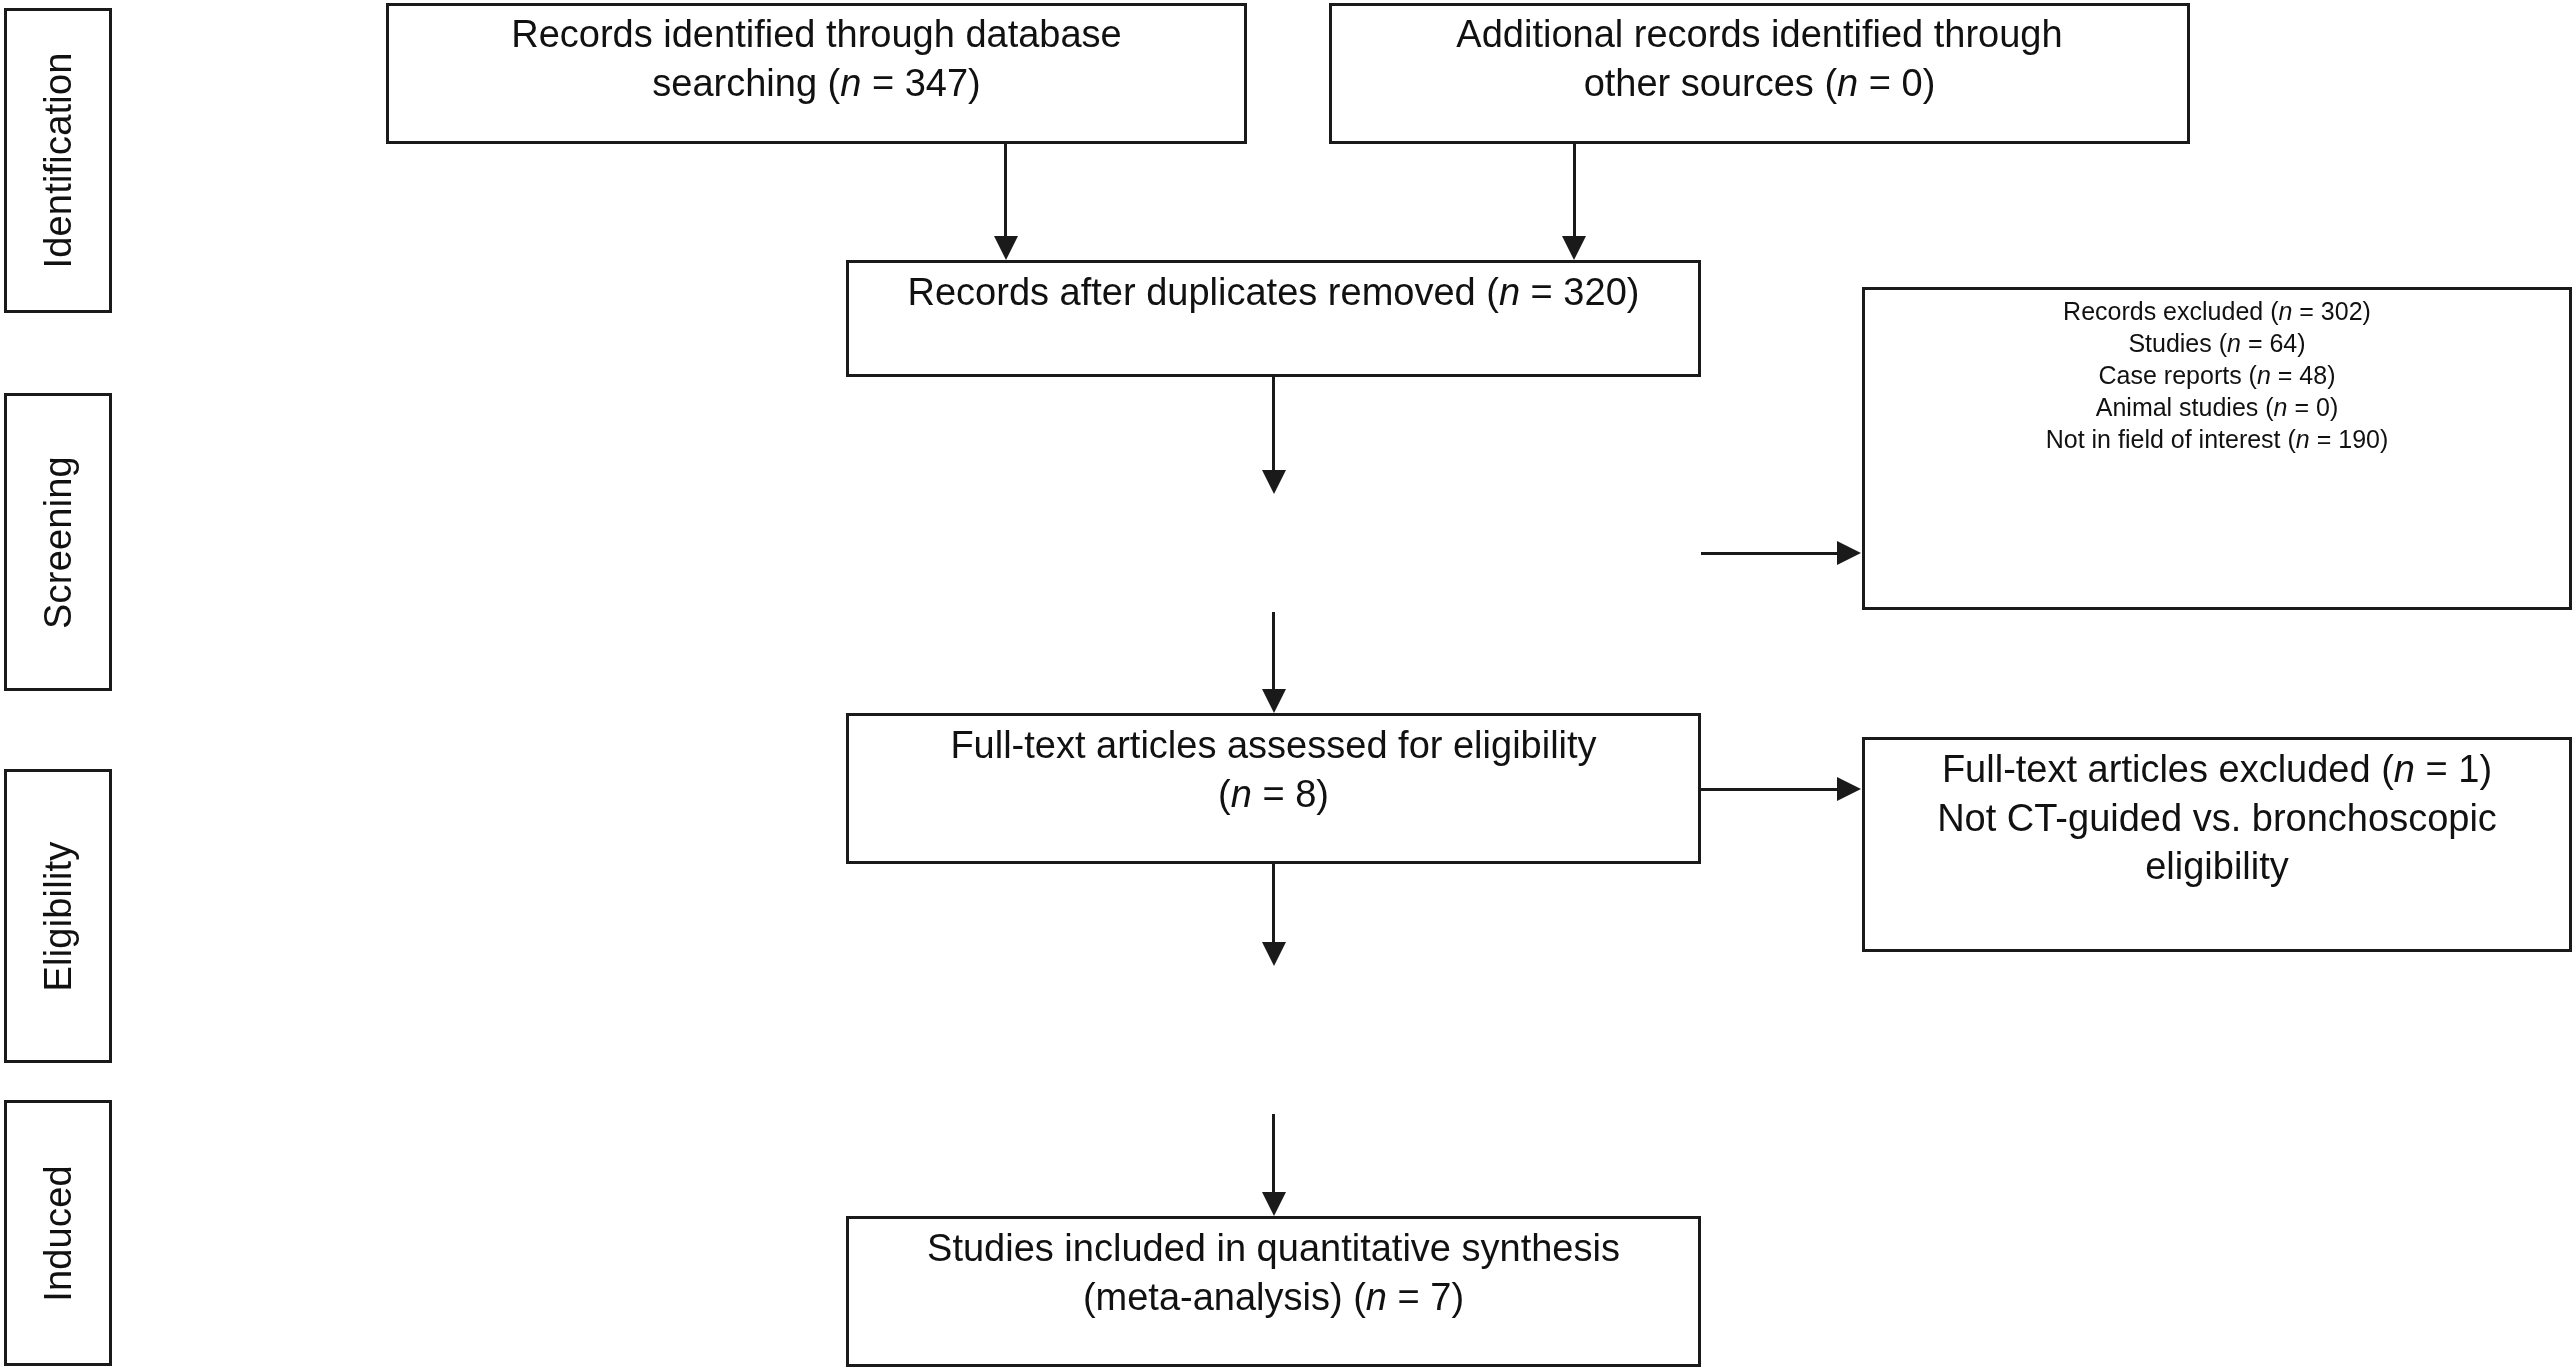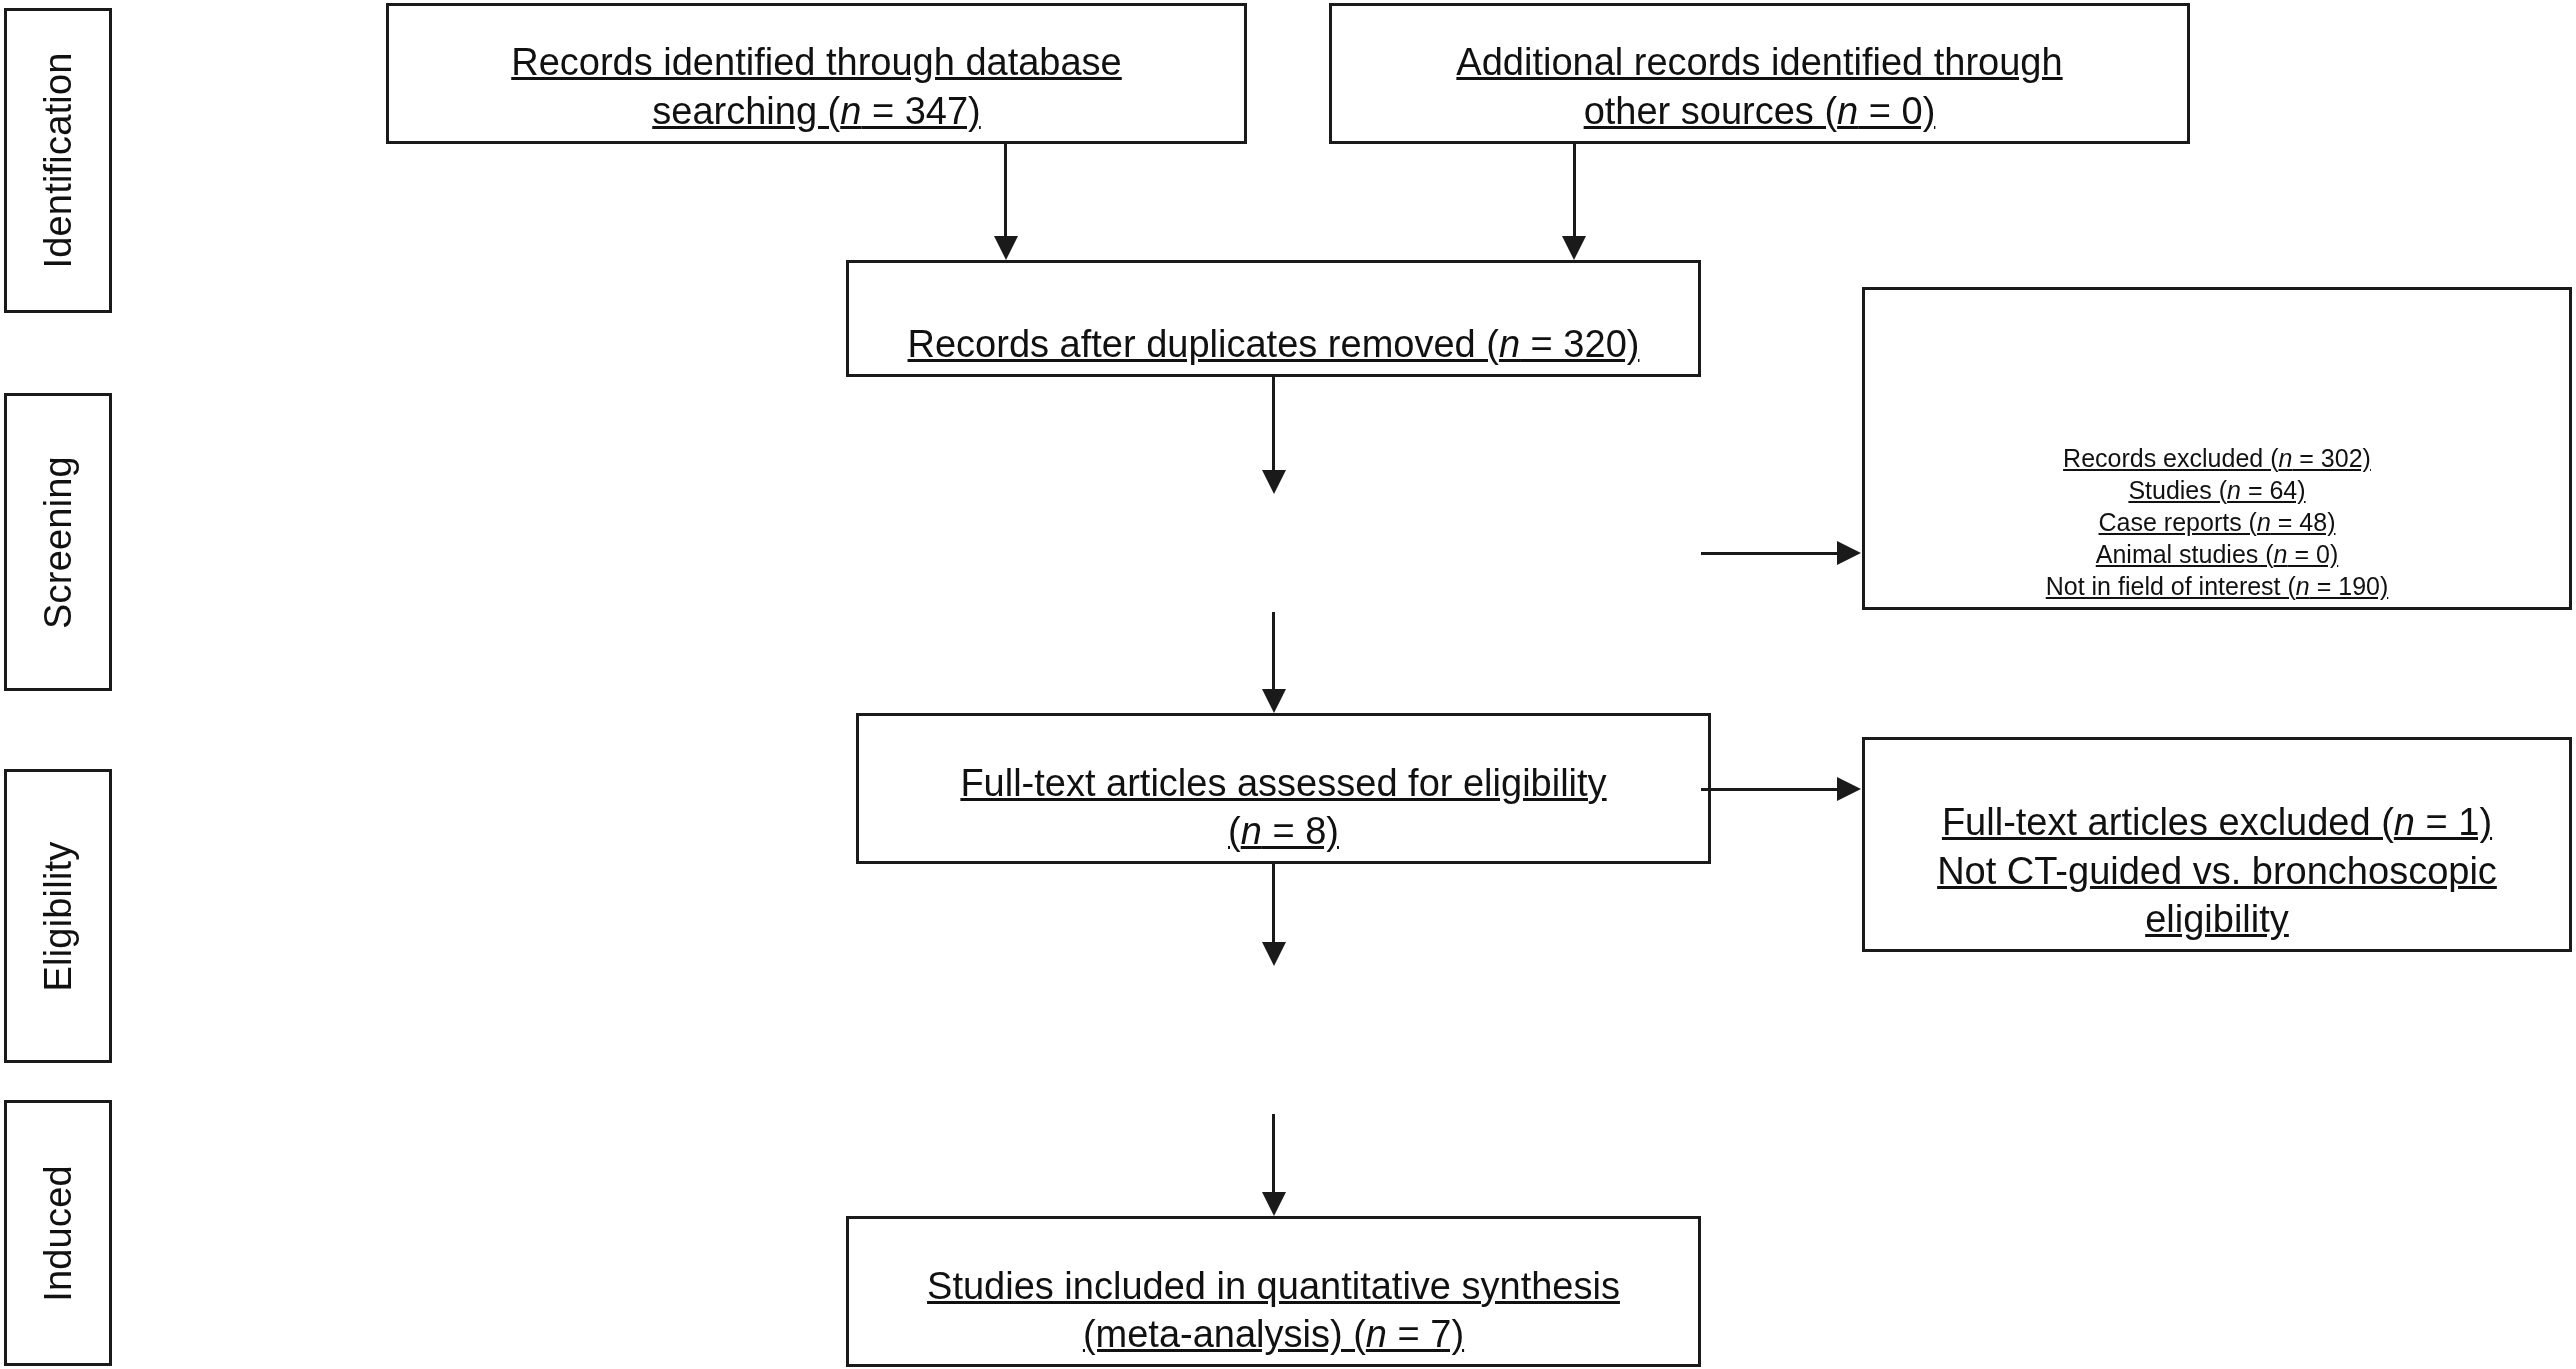--- a/index.html
+++ b/index.html
@@ -18,28 +18,27 @@
     overflow: hidden;
   }
 
   
   .node {
     position: absolute;
     box-sizing: border-box;
     border: 3.3px solid #1a1a1a;
     background: #ffffff;
     display: flex;
-    align-items: flex-end;
+    align-items: flex-start;
     justify-content: center;
     text-align: center;
     color: #111111;
     font-size: 38px;
     line-height: 1.28;
     padding: 4.9px 13px;
-    text-decoration: underline;
   }
   .node .txt { display: block; width: 100%; }
   .node em, .node i { font-style: italic; }
 
   
   .stage {
     position: absolute;
     box-sizing: border-box;
     border: 3.3px solid #1a1a1a;
     background: #ffffff;
@@ -143,21 +142,21 @@
       <span>Studies (</span><em>n</em><span> = 64)</span><br>
       <span>Case reports (</span><em>n</em><span> = 48)</span><br>
       <span>Animal studies (</span><em>n</em><span> = 0)</span><br>
       <span>Not in field of interest (</span><em>n</em><span> = 190)</span>
     </span>
   </div>
 
   <div class="vline" style="left:1272px; top:612px; height:77px;"></div>
   <div class="arrow-down" style="left:1262px; top:689px;"></div>
 
-  <div class="node" style="left:846px; top:713px; width:855px; height:151px;margin-left:10px;">
+  <div class="node" style="left:846px; top:713px; width:855px; height:151px;">
     <span class="txt">
       <span>Full-text articles assessed for eligibility</span><br>
       <span>(</span><em>n</em><span> = 8)</span>
     </span>
   </div>
 
   <div class="hline" style="left:1701px; top:788px; width:136px;"></div>
   <div class="arrow-right" style="left:1837px; top:777px;"></div>
 
   <div class="node" style="left:1862px; top:737px; width:710px; height:215px;">

